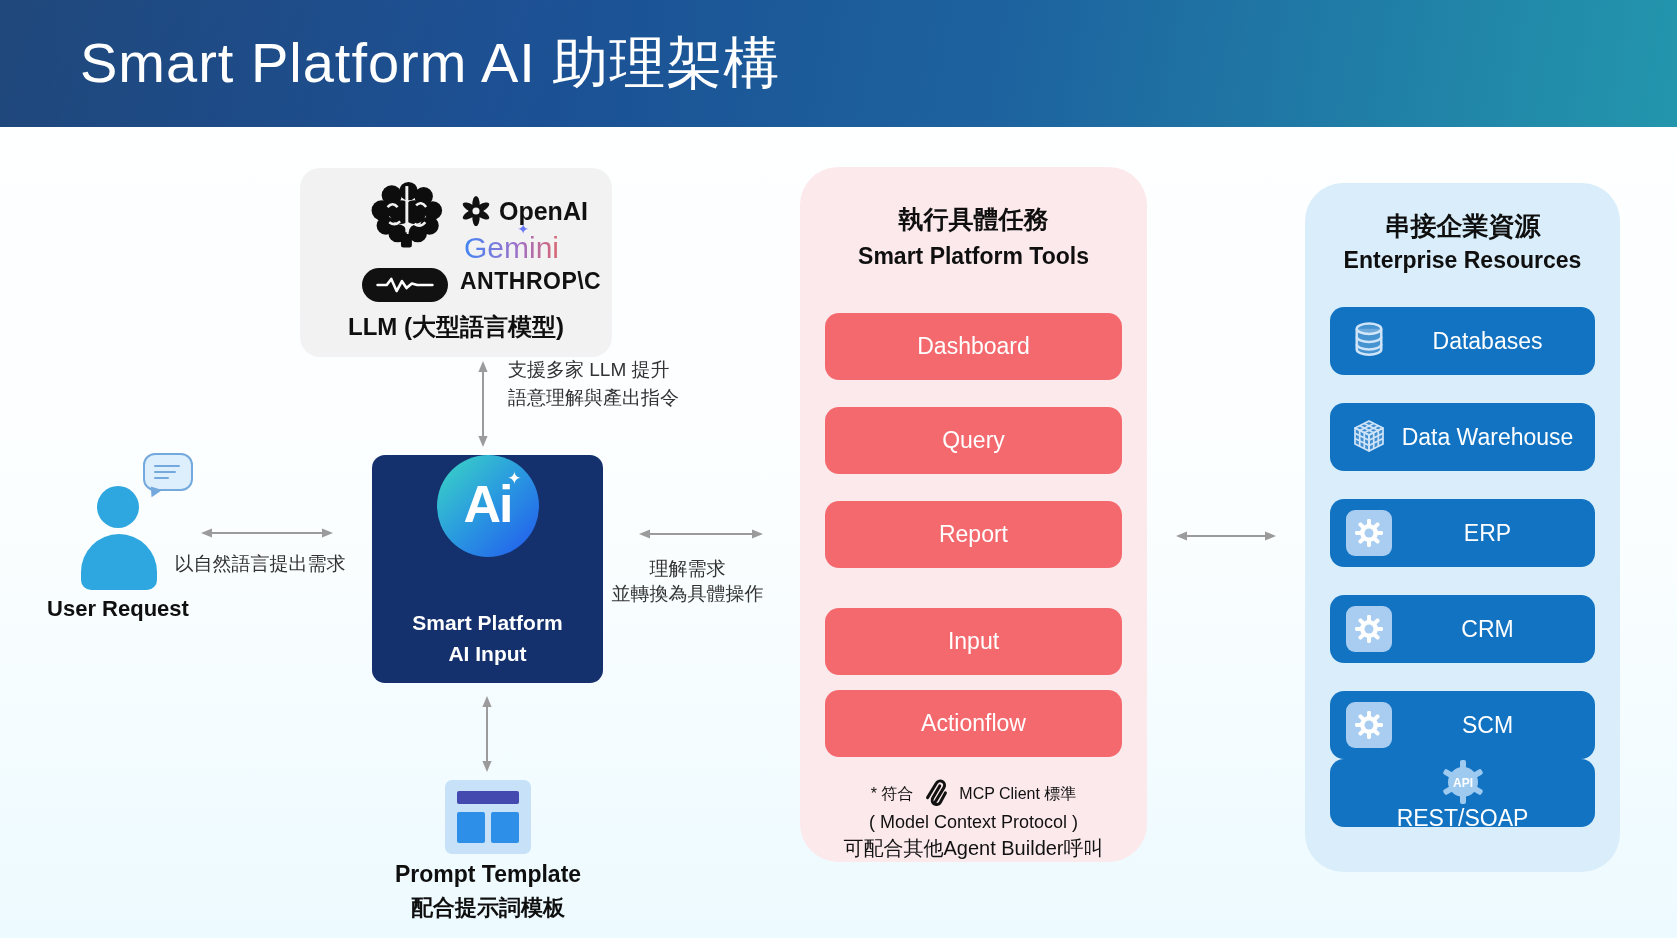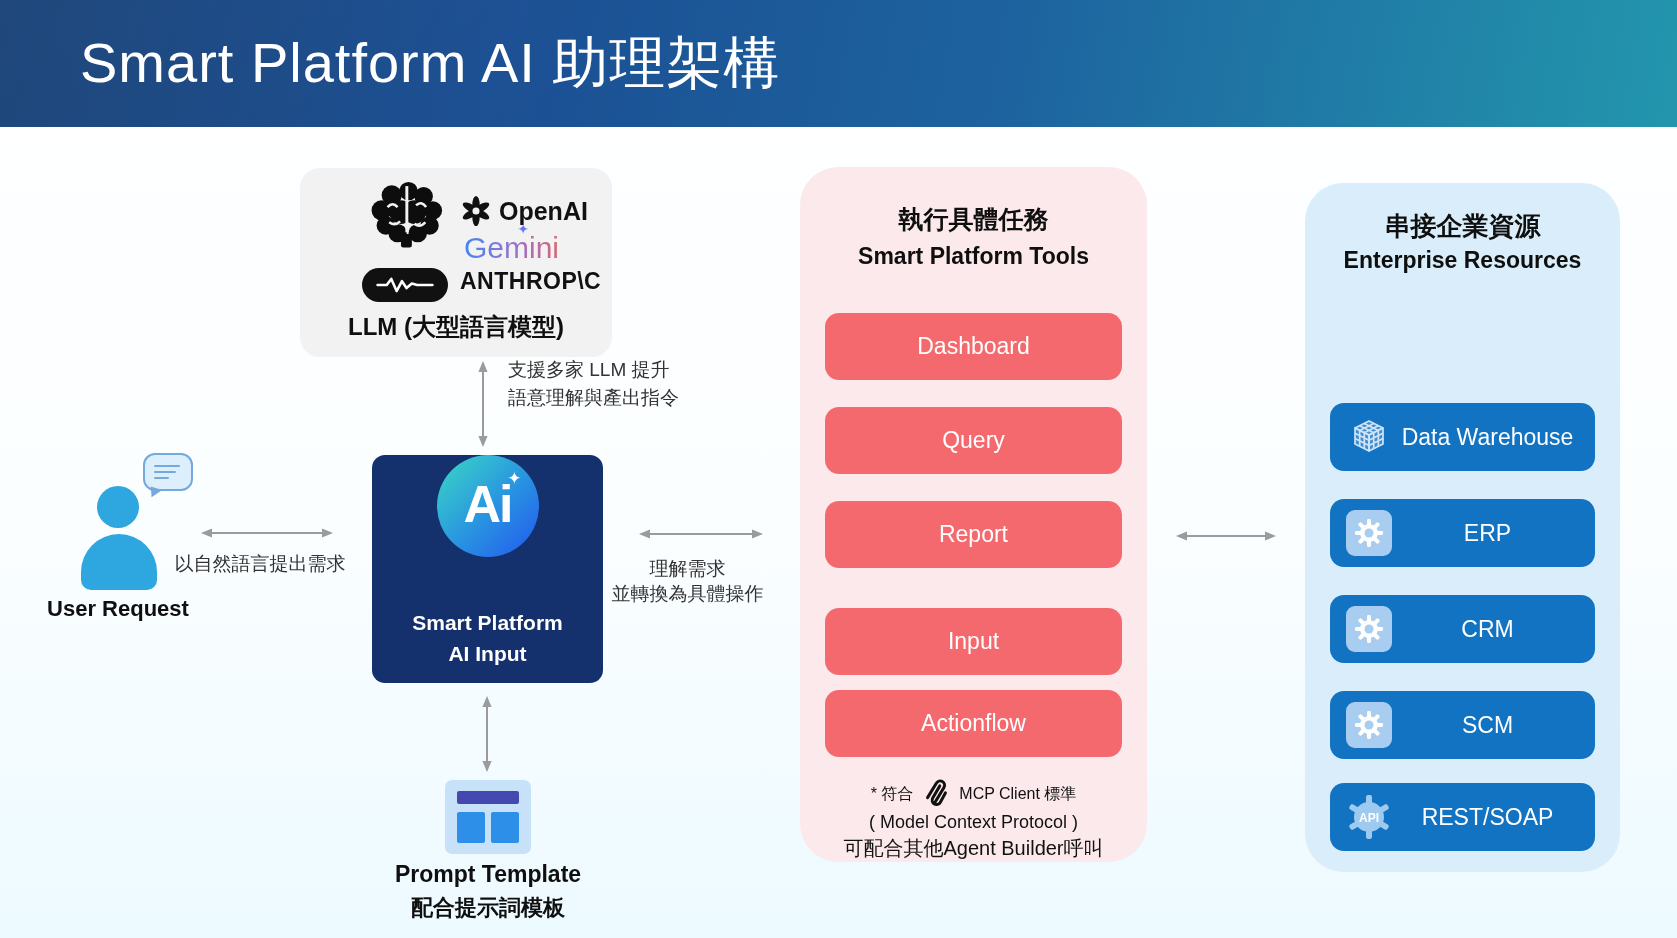--- a/index.html
+++ b/index.html
@@ -74,21 +74,21 @@
   .tbtn1{top:146px;} .tbtn2{top:240px;} .tbtn3{top:334px;} .tbtn4{top:441px;} .tbtn5{top:523px;}
   .mcp-note-1{position:absolute;left:0;top:610px;width:100%;display:flex;align-items:center;justify-content:center;gap:8px;color:#111;font-size:16px;}
   .mcp-note-2{position:absolute;left:0;top:645px;width:100%;text-align:center;color:#111;font-size:18px;}
   .mcp-note-3{position:absolute;left:0;top:668px;width:100%;text-align:center;color:#111;font-size:20px;}
   
   .ent-box{position:absolute;left:1305px;top:183px;width:315px;height:689px;background:#d9eefa;border-radius:38px;}
   .ent-title-zh{position:absolute;left:0;top:26px;width:100%;text-align:center;font-size:26px;font-weight:bold;color:#0f0f0f;}
   .ent-title-en{position:absolute;left:0;top:64px;width:100%;text-align:center;font-size:23px;font-weight:bold;color:#0f0f0f;}
   .ent-btn{position:absolute;left:25px;width:265px;height:68px;background:#1173c2;border-radius:14px;
     display:flex;align-items:center;padding:0 14px;box-sizing:border-box;color:#fff;font-size:23px;}
-  .ebtn1{top:124px;} .ebtn2{top:220px;} .ebtn3{top:316px;} .ebtn4{top:412px;} .ebtn5{top:508px;} .ebtn6{top:600px;}
+  .ebtn1{top:124px;} .ebtn2{top:220px;} .ebtn3{top:316px;} .ebtn4{top:412px;} .ebtn5{top:508px;} .ebtn6{top:576px;flex-direction:column;}
   .ent-icon{width:50px;flex:none;display:flex;align-items:center;justify-content:center;}
   .ent-label{flex:1;text-align:center;}
   .gear-tile{width:46px;height:46px;background:#a9cdf0;border-radius:9px;display:flex;align-items:center;justify-content:center;}
 </style>
 </head>
 <body>
 
 <div class="stage">
 
   <div class="header">
@@ -231,20 +231,33 @@
   <svg class="arrow" style="left:1175px;top:529px;" width="102" height="14">
     <line x1="11" y1="7" x2="91" y2="7" stroke="#9b9b9b" stroke-width="2"></line>
     <path d="M1 7 L12 2.4 L12 11.6 Z" fill="#9b9b9b"></path>
     <path d="M101 7 L90 2.4 L90 11.6 Z" fill="#9b9b9b"></path>
   </svg>
 
   <div class="ent-box">
     <div class="ent-title-zh">串接企業資源</div>
     <div class="ent-title-en">Enterprise Resources</div>
 
+    <div class="ent-btn ebtn1">
+      <span class="ent-icon">
+        <svg width="34" height="42" viewBox="0 0 36 42">
+          <g fill="rgba(230,243,255,0.25)" stroke="#cfe4f8" stroke-width="2.6">
+            <ellipse cx="18" cy="8" rx="13" ry="5.5"></ellipse>
+            <path d="M5 8 v22 c0 3 5.8 5.5 13 5.5 s13 -2.5 13 -5.5 v-22"></path>
+            <path fill="none" d="M5 16.5 c0 3 5.8 5.5 13 5.5 s13 -2.5 13 -5.5"></path>
+            <path fill="none" d="M5 24.5 c0 3 5.8 5.5 13 5.5 s13 -2.5 13 -5.5"></path>
+          </g>
+        </svg>
+      </span>
+      <span class="ent-label">Databases</span>
+    </div>
 
     <div class="ent-btn ebtn2">
       <span class="ent-icon">
         <svg width="40" height="40" viewBox="0 0 40 40">
           <g stroke="#cfe4f8" stroke-width="1.7" fill="rgba(230,243,255,0.22)" stroke-linejoin="round">
             <path d="M20 4 L34 11 L20 18 L6 11 Z"></path>
             <path d="M6 11 L20 18 L20 34 L6 27 Z"></path>
             <path d="M34 11 L20 18 L20 34 L34 27 Z"></path>
             <path fill="none" d="M10.7 8.7 L24.7 15.7 M15.3 6.4 L29.3 13.4 M29.3 8.7 L15.3 15.7 M24.7 6.4 L10.7 13.4"></path>
             <path fill="none" d="M6 16.3 L20 23.3 M6 21.6 L20 28.6 M10.7 13.3 L10.7 29.3 M15.3 15.6 L15.3 31.6"></path>

